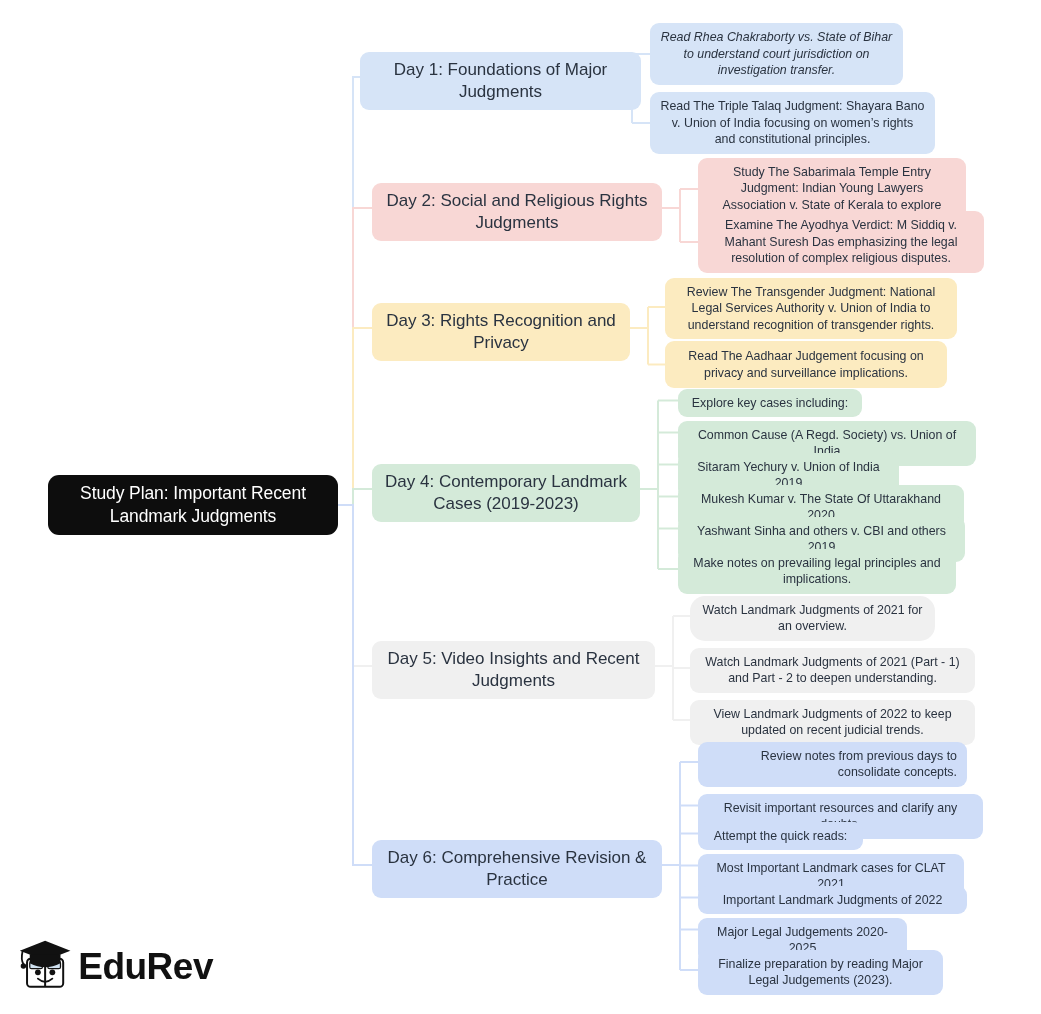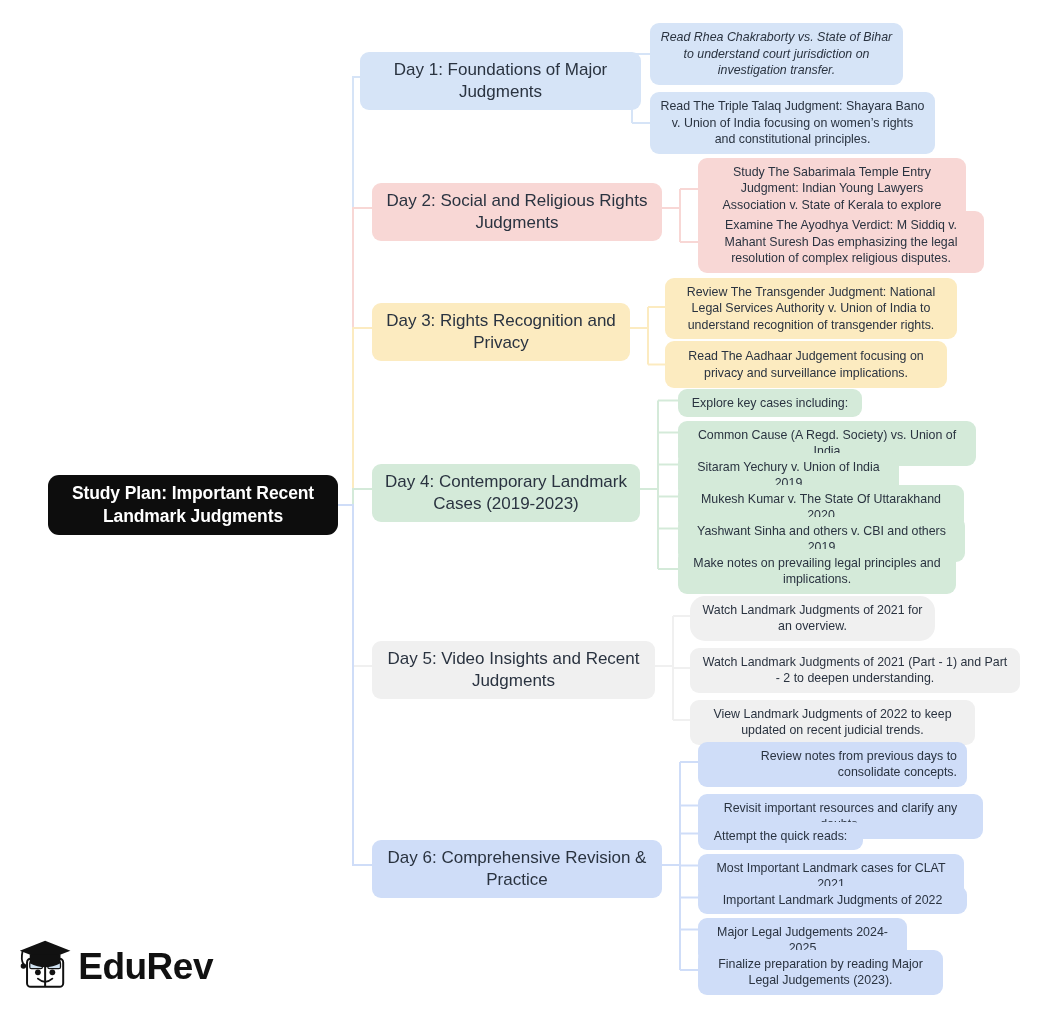--- a/index.html
+++ b/index.html
@@ -35,21 +35,21 @@
     display: flex;
     align-items: center;
     justify-content: center;
     text-align: center;
     line-height: 1.28;
     padding: 7px 12px;
   }
   .root {
     background: #0d0d0d;
     color: #ffffff;
-    font-weight: bold;
+    font-weight: normal;
     font-size: 17.5px;
     border-radius: 11px;
     letter-spacing: -0.1px;
     line-height: 1.3;
   }
   .branch {
     font-size: 17px;
     color: #2a3340;
   }
   .leaf {
@@ -145,29 +145,29 @@
       <div class="node leaf c-yellow" style="left: 665px; top: 341px; width: 282px; min-height: 47px;">Read The Aadhaar Judgement focusing on privacy and surveillance implications.</div>
       <div class="node branch c-green" style="left: 372px; top: 464px; width: 268px; min-height: 50px;">Day 4: Contemporary Landmark Cases (2019-2023)</div>
       <div class="node leaf c-green" style="left: 678px; top: 389px; width: 184px; min-height: 23px;">Explore key cases including:</div>
       <div class="node leaf c-green" style="left: 678px; top: 421px; width: 298px; min-height: 23px;">Common Cause (A Regd. Society) vs. Union of India</div>
       <div class="node leaf c-green" style="left: 678px; top: 453px; width: 221px; min-height: 23px;">Sitaram Yechury v. Union of India 2019</div>
       <div class="node leaf c-green" style="left: 678px; top: 485px; width: 286px; min-height: 23px;">Mukesh Kumar v. The State Of Uttarakhand 2020</div>
       <div class="node leaf c-green" style="left: 678px; top: 517px; width: 287px; min-height: 23px;">Yashwant Sinha and others v. CBI and others 2019</div>
       <div class="node leaf c-green" style="left: 678px; top: 549px; width: 278px; min-height: 40px; text-align: center;">Make notes on prevailing legal principles and implications.</div>
       <div class="node branch c-gray" style="left: 372px; top: 641px; width: 283px; min-height: 50px;">Day 5: Video Insights and Recent Judgments</div>
       <div class="node leaf c-gray" style="left: 690px; top: 596px; width: 245px; min-height: 40px; border-radius: 15px;">Watch Landmark Judgments of 2021 for an overview.</div>
-      <div class="node leaf c-gray" style="left: 690px; top: 648px; width: 330px; min-height: 40px;">Watch Landmark Judgments of 2021 (Part - 1) and Part - 2 to deepen understanding.</div>
+      <div class="node leaf c-gray" style="left: 690px; top: 648px; width: 285px; min-height: 40px;">Watch Landmark Judgments of 2021 (Part - 1) and Part - 2 to deepen understanding.</div>
       <div class="node leaf c-gray" style="left: 690px; top: 700px; width: 285px; min-height: 40px;">View Landmark Judgments of 2022 to keep updated on recent judicial trends.</div>
       <div class="node branch c-peri" style="left: 372px; top: 840px; width: 290px; min-height: 50px;">Day 6: Comprehensive Revision &amp; Practice</div>
       <div class="node leaf c-peri" style="left: 698px; top: 742px; width: 269px; min-height: 40px; text-align: right;">Review notes from previous days to consolidate concepts.</div>
       <div class="node leaf c-peri" style="left: 698px; top: 794px; width: 285px; min-height: 23px;">Revisit important resources and clarify any doubts.</div>
       <div class="node leaf c-peri" style="left: 698px; top: 822px; width: 165px; min-height: 23px;">Attempt the quick reads:</div>
       <div class="node leaf c-peri" style="left: 698px; top: 854px; width: 266px; min-height: 23px;">Most Important Landmark cases for CLAT 2021</div>
       <div class="node leaf c-peri" style="left: 698px; top: 886px; width: 269px; min-height: 23px; text-align: center;">Important Landmark Judgments of 2022</div>
-      <div class="node leaf c-peri" style="left: 698px; top: 918px; width: 209px; min-height: 23px;">Major Legal Judgements 2024-2025</div>
+      <div class="node leaf c-peri" style="left: 698px; top: 918px; width: 209px; min-height: 23px;">Major Legal Judgements 2020-2025</div>
       <div class="node leaf c-peri" style="left: 698px; top: 950px; width: 245px; min-height: 40px;">Finalize preparation by reading Major Legal Judgements (2023).</div>
     </div>
 
   <div id="logo">
     <svg width="60" height="62" viewBox="0 0 60 62">
 
       <rect x="10" y="23" width="40" height="31" rx="4" ry="4" fill="#ffffff" stroke="#111111" stroke-width="2.2"></rect>
       <line x1="30" y1="23" x2="30" y2="54" stroke="#111111" stroke-width="2.2"></line>
 
       <rect x="13" y="26" width="14" height="8" rx="2" fill="#cfe0ef" stroke="#111111" stroke-width="1.4"></rect>

